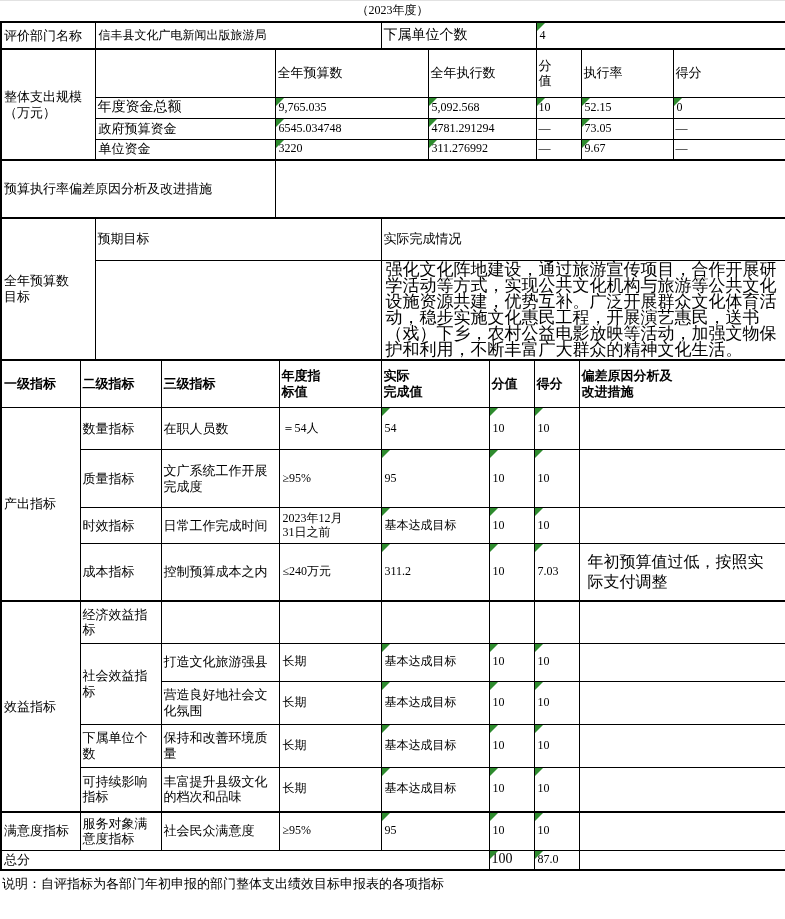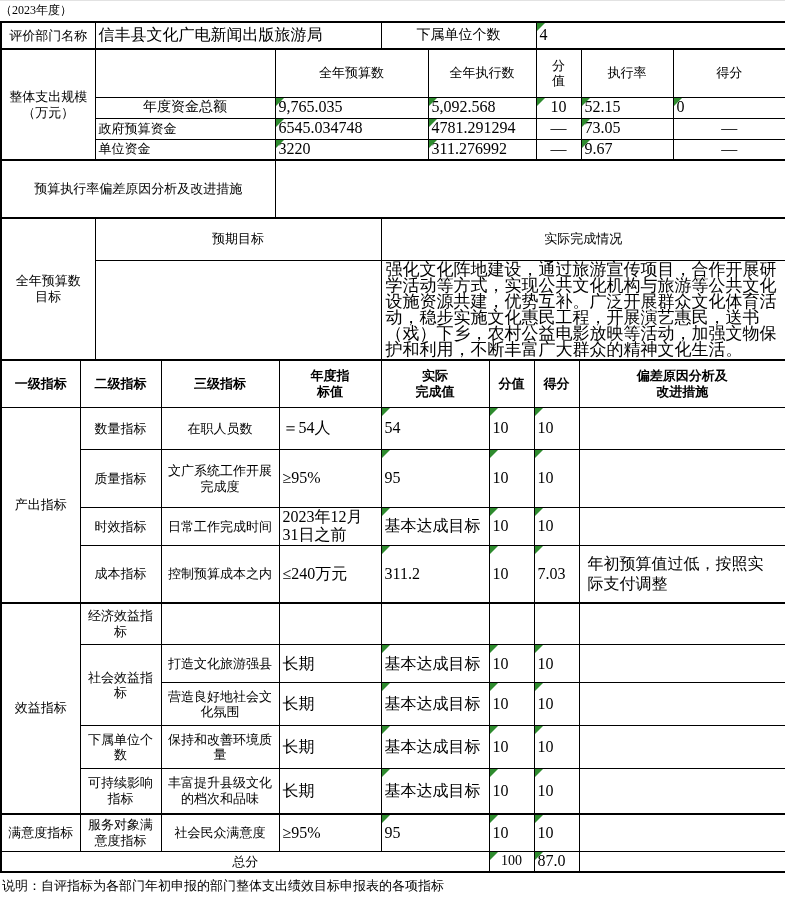--- a/index.html
+++ b/index.html
@@ -1,31 +1,31 @@
 <!DOCTYPE html>
 <html><head>
 <meta charset="utf-8">
 <style>
   html,body{margin:0;padding:0;background:#fff;color:#000;
     font-family:"Liberation Serif","DejaVu Serif",serif;}
   .sheet{width:785px;background:#fff;}
   
   .title-block{border-top:2px solid #6f6f6f;text-align:center;padding-top:5px;height:38px;}
   .main-title{font-size:30px;font-weight:bold;letter-spacing:1px;line-height:36px;}
-  .subtitle-block{border-top:1px solid #e2e2e2;text-align:left;height:20px;}
+  .subtitle-block{border-top:1px solid #e2e2e2;text-align:center;height:20px;}
   .sub-title{font-size:12px;line-height:19px;}
   
   table{border-collapse:collapse;table-layout:fixed;width:785px;border:2px solid #000;}
   table.pull{margin-top:-2px;}
   td{border:1px solid #000;padding:0 2px;vertical-align:middle;position:relative;
      font-size:13px;line-height:1.2;overflow:hidden;word-break:break-all;}
   tr.tt{border-top:2px solid #000;}
-  .c{text-align:center;margin-left:41px;}
+  .c{margin-left:41px;}
   .l{text-align:left;padding-left:3px;}
-  .v{font-size:16px;line-height:1.15;}
+  .v{font-size:12px;line-height:1.15;}
   .m{font-size:14px;}
   .b{font-weight:bold;}
   .pre{white-space:pre-line;}
   .goal{font-size:17px;line-height:16px;text-align:left;padding:1px 4px;vertical-align:top;}
   .dev{font-size:16px;line-height:1.25;text-align:left;padding:8px 8px;}
   i.tri{position:absolute;top:0;left:0;width:0;height:0;display:block;
         border-top:8px solid #2E8B2E;border-right:8px solid transparent;}
   .foot{font-size:13px;padding:4px 2px 0 2px;text-align:left;}
 </style>
 </head>

